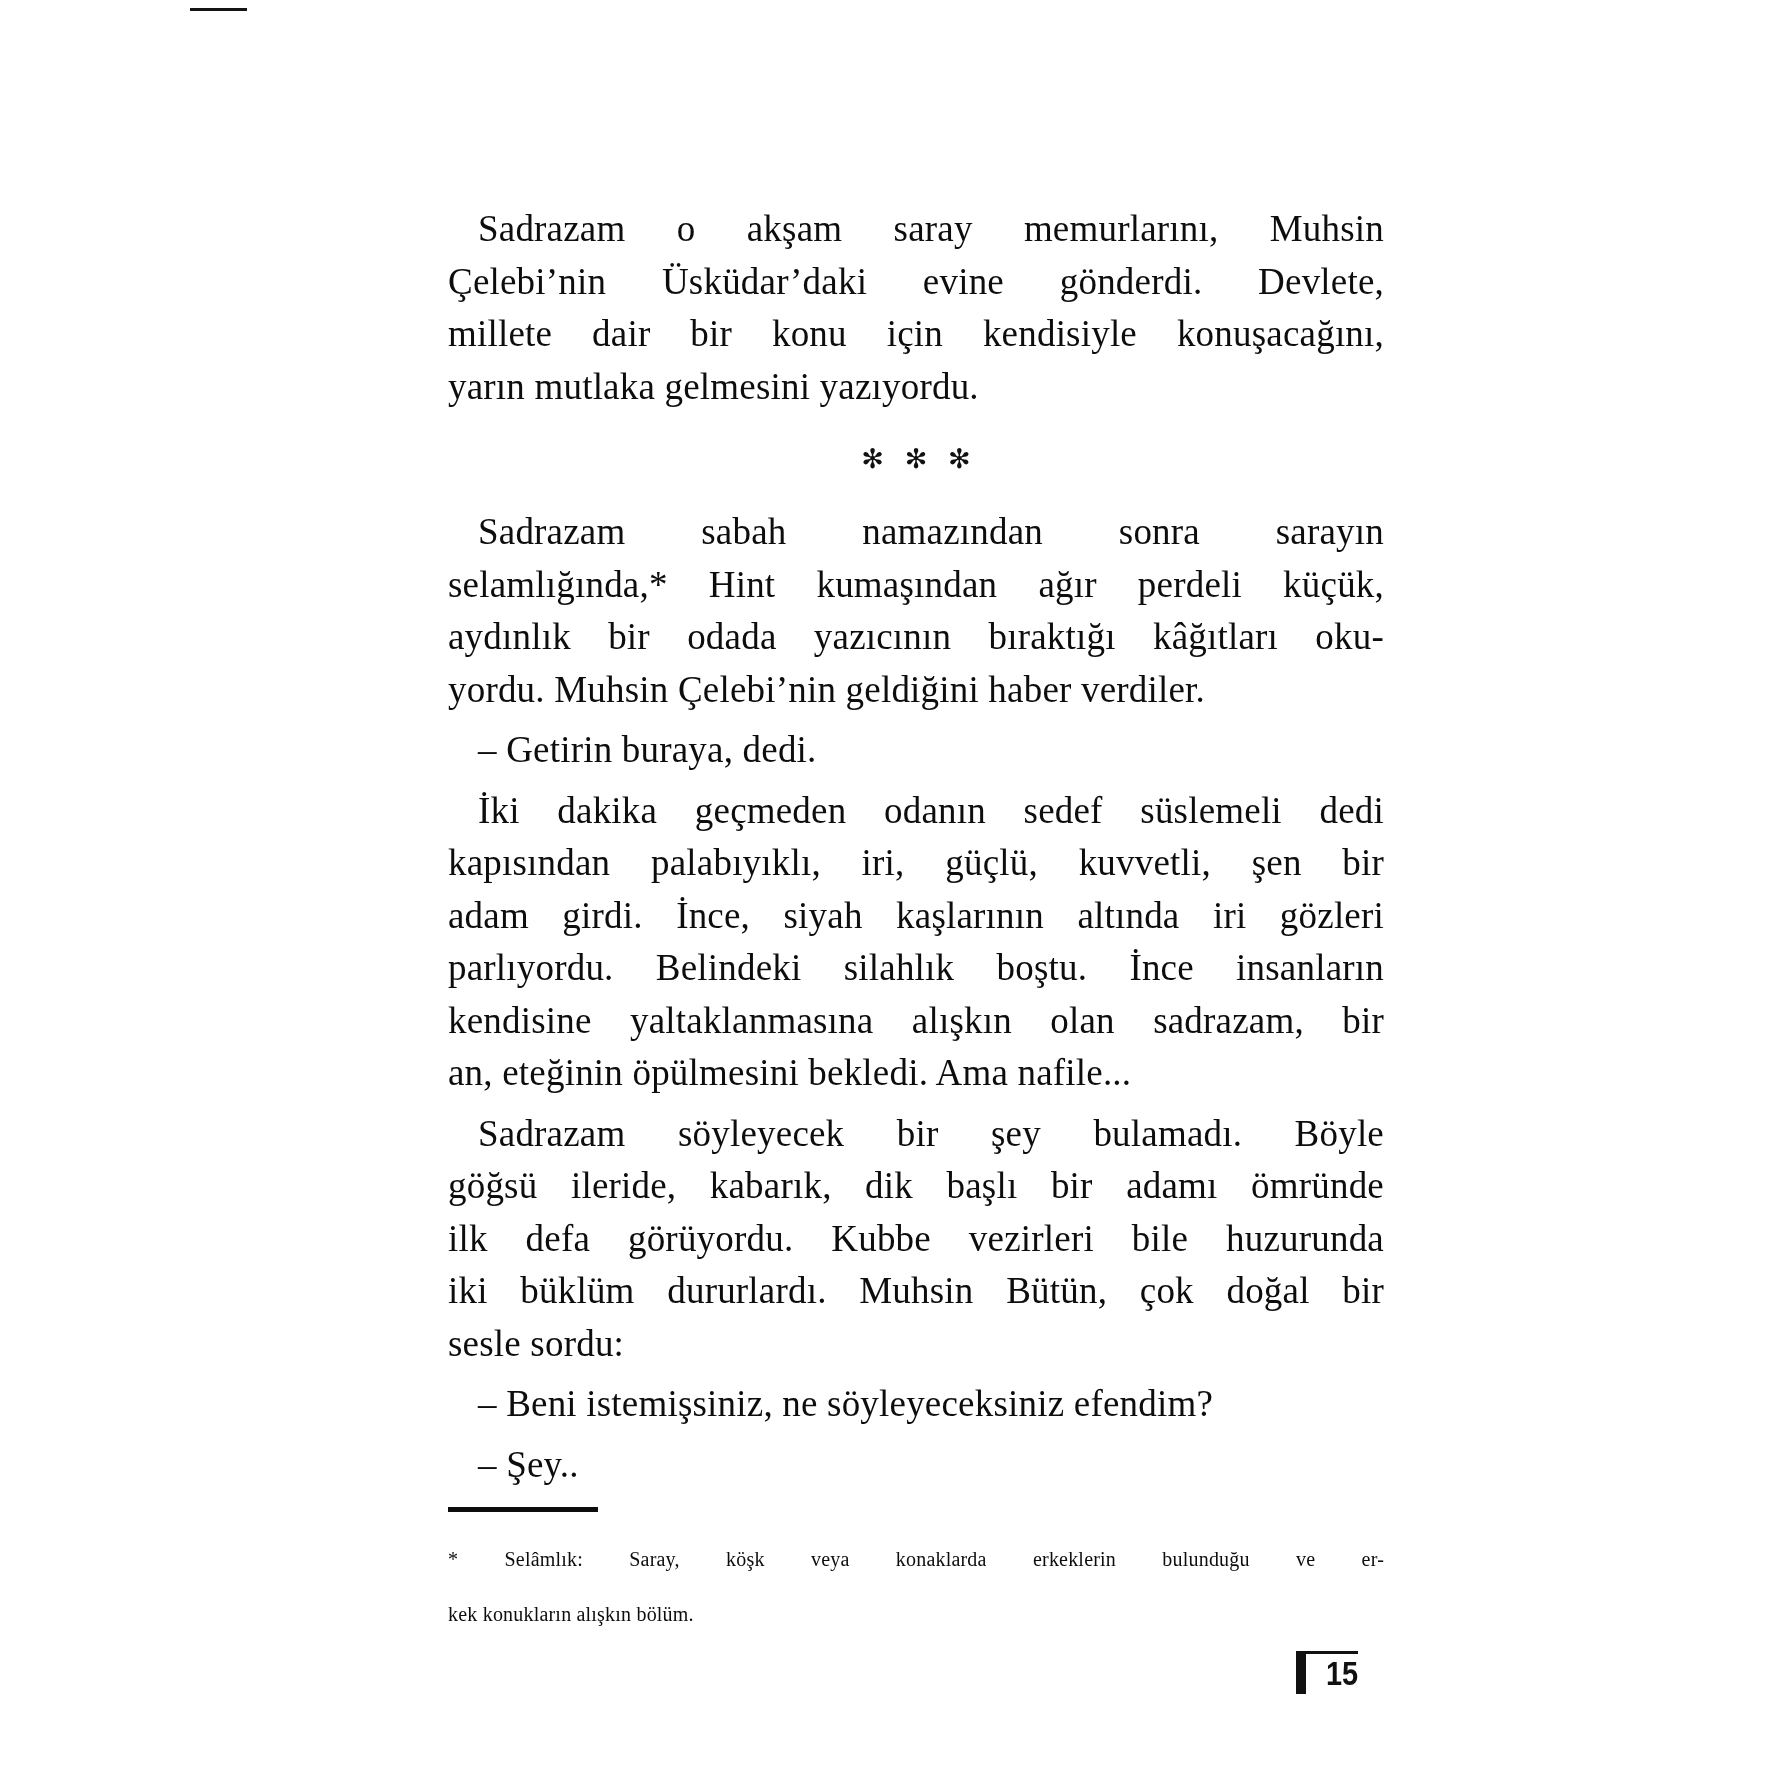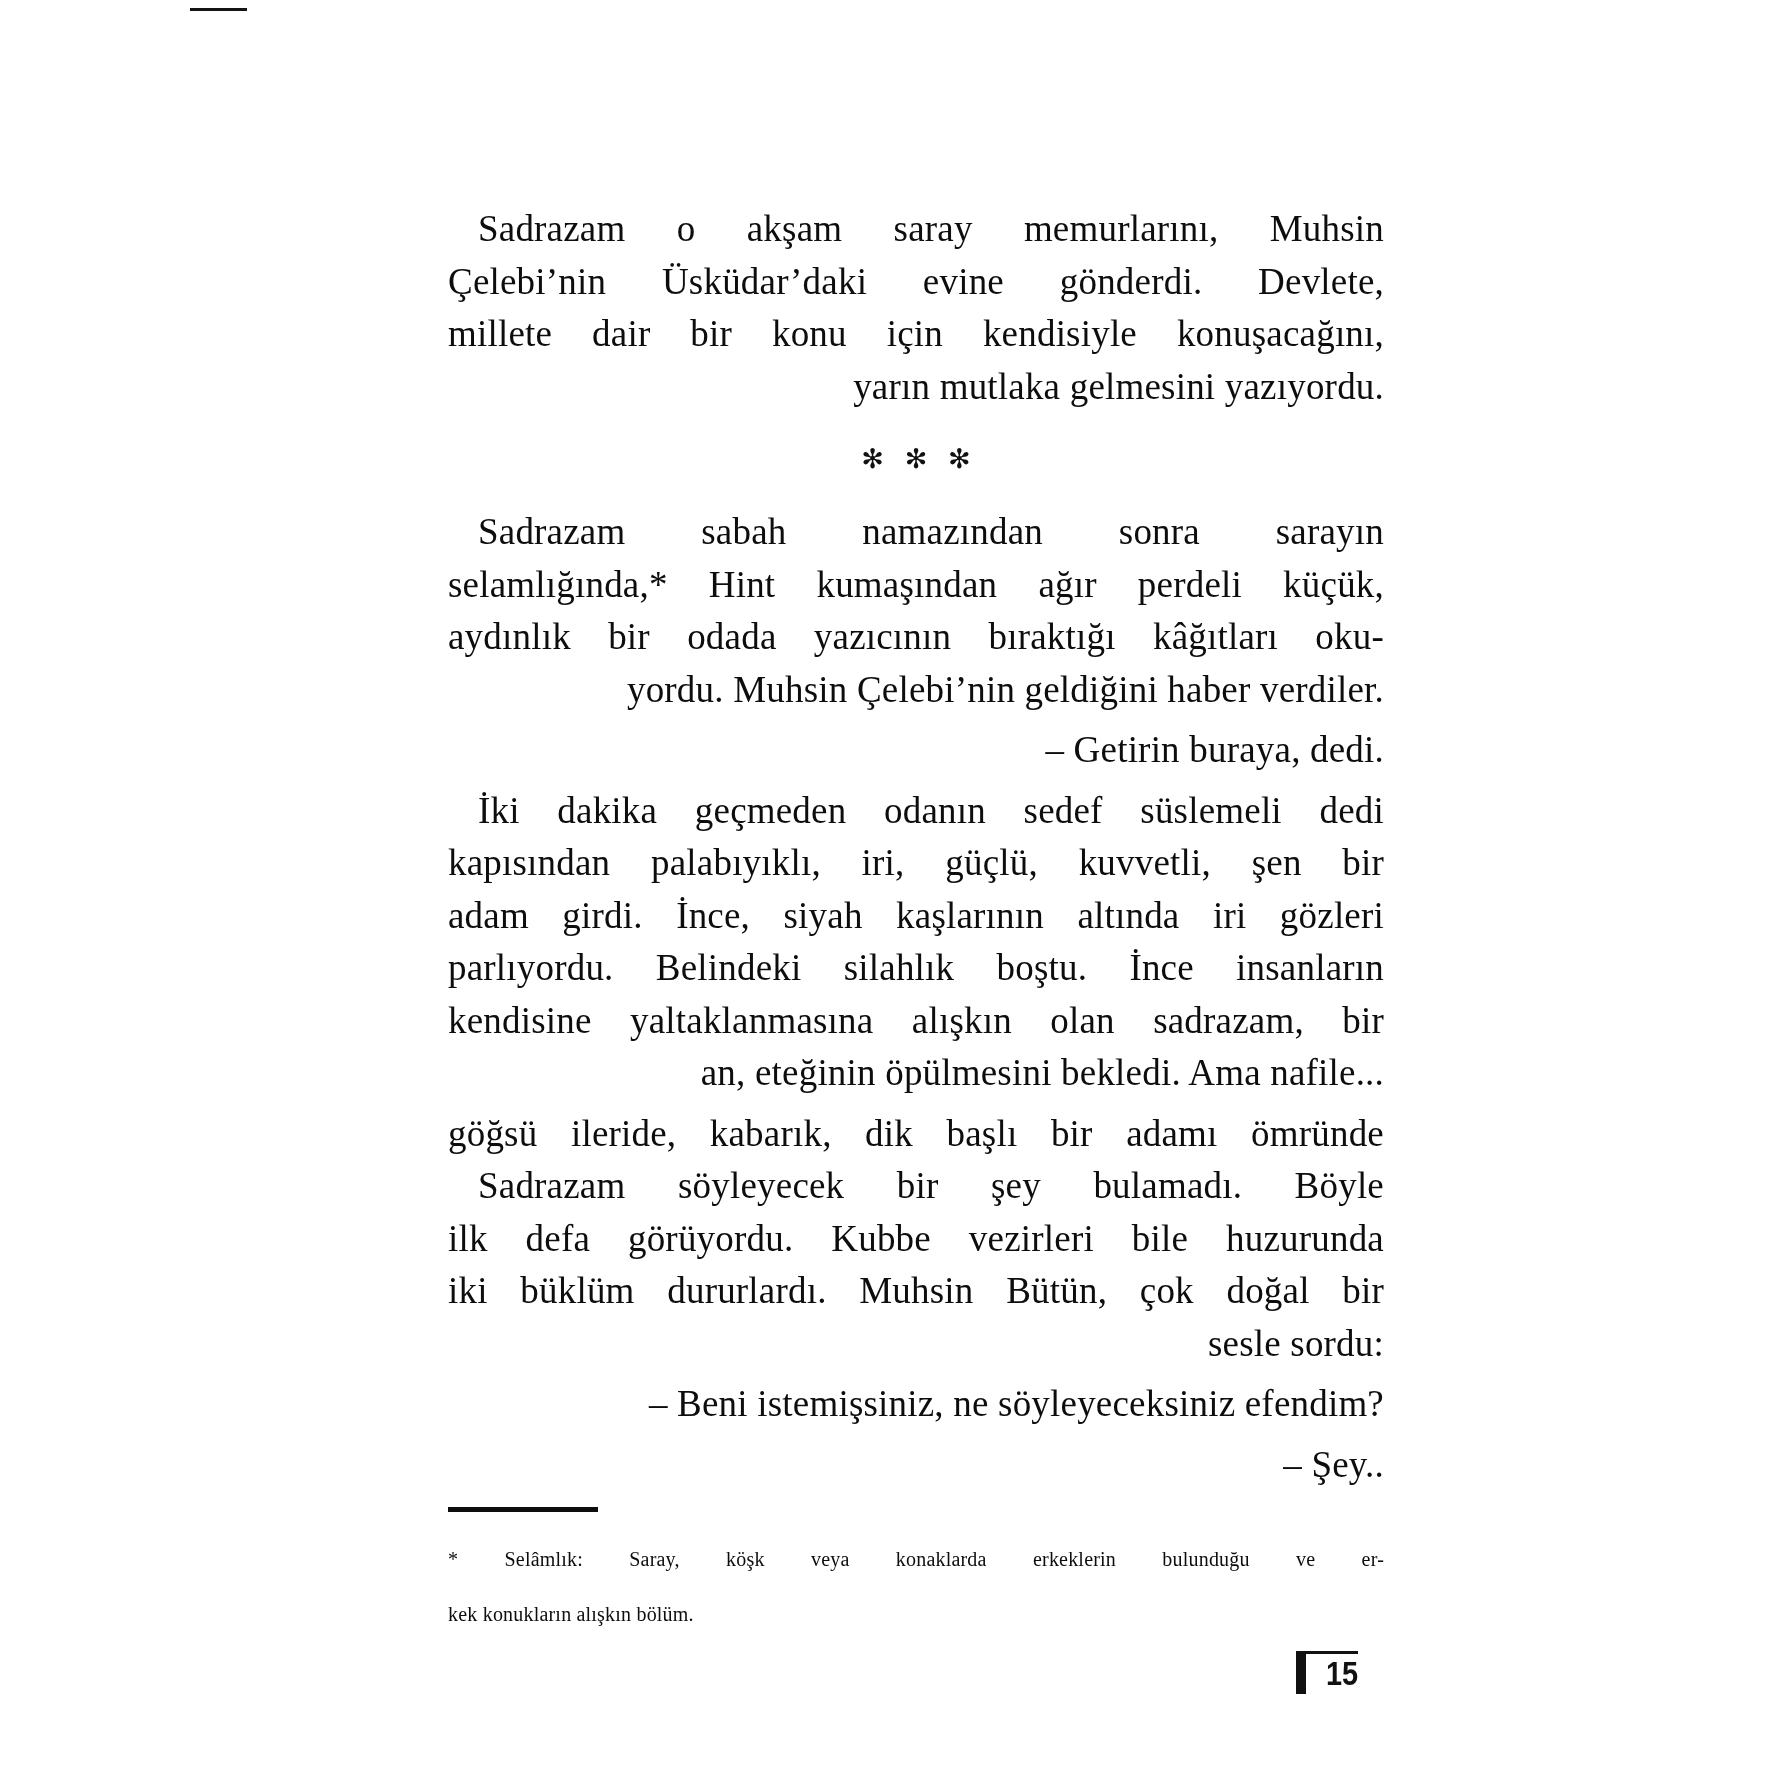--- a/index.html
+++ b/index.html
@@ -26,21 +26,21 @@
   .line{
     font-size:37px;
     line-height:52.5px;
     height:52.5px;
     text-align:justify;
     overflow:hidden;
     white-space:normal;
     letter-spacing:0.2px;
   }
   .line.j::after{content:"";display:inline-block;width:100%;vertical-align:top;}
-  .line.last{text-align:right;}
+  .line.last{text-align:left;}
   .line.first{text-indent:30px;}
 
   .separator{
     height:53px;line-height:53px;
     margin:20px 0 20px 0;
     text-align:center;
     font-size:27px;
     word-spacing:14px;
     color:#111;
   }
@@ -106,22 +106,22 @@
       </div>
       <div class="para">
         <div class="line j first">İki dakika geçmeden odanın sedef süslemeli dedi</div>
         <div class="line j">kapısından palabıyıklı, iri, güçlü, kuvvetli, şen bir</div>
         <div class="line j">adam girdi. İnce, siyah kaşlarının altında iri gözleri</div>
         <div class="line j">parlıyordu. Belindeki silahlık boştu. İnce insanların</div>
         <div class="line j">kendisine yaltaklanmasına alışkın olan sadrazam, bir</div>
         <div class="line last">an, eteğinin öpülmesini bekledi. Ama nafile...</div>
       </div>
       <div class="para">
+        <div class="line j first">Sadrazam söyleyecek bir şey bulamadı. Böyle</div>
         <div class="line j">göğsü ileride, kabarık, dik başlı bir adamı ömründe</div>
-        <div class="line j first">Sadrazam söyleyecek bir şey bulamadı. Böyle</div>
         <div class="line j">ilk defa görüyordu. Kubbe vezirleri bile huzurunda</div>
         <div class="line j">iki büklüm dururlardı. Muhsin Bütün, çok doğal bir</div>
         <div class="line last">sesle sordu:</div>
       </div>
       <div class="para">
         <div class="line last first">– Beni istemişsiniz, ne söyleyeceksiniz efendim?</div>
       </div>
       <div class="para">
         <div class="line last first">– Şey..</div>
       </div>

